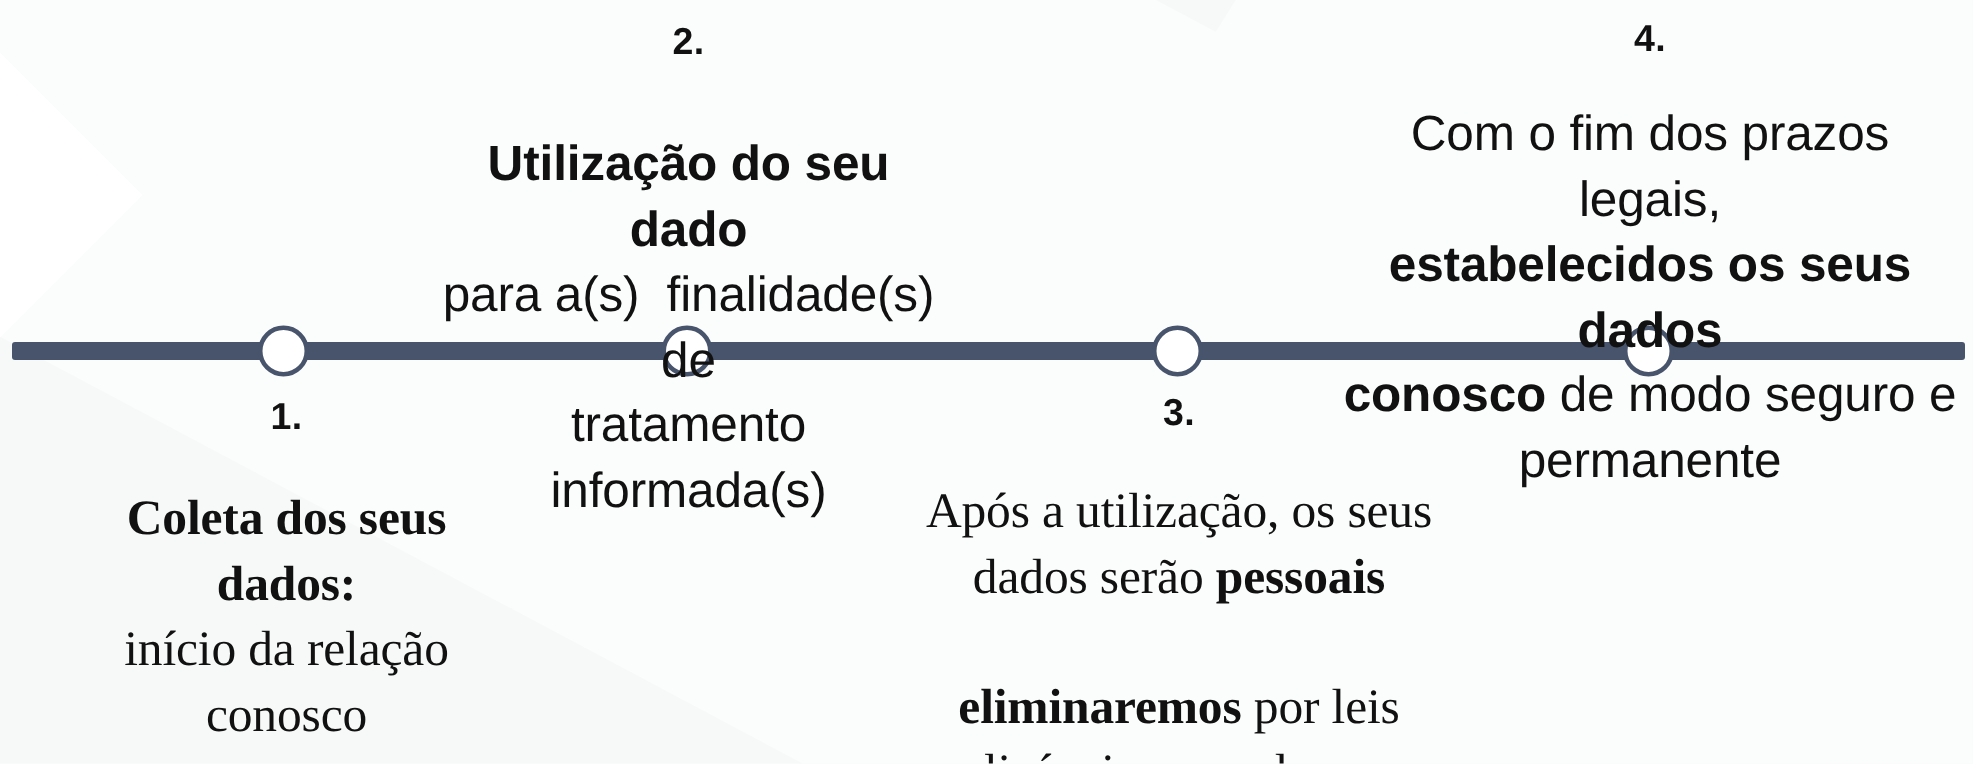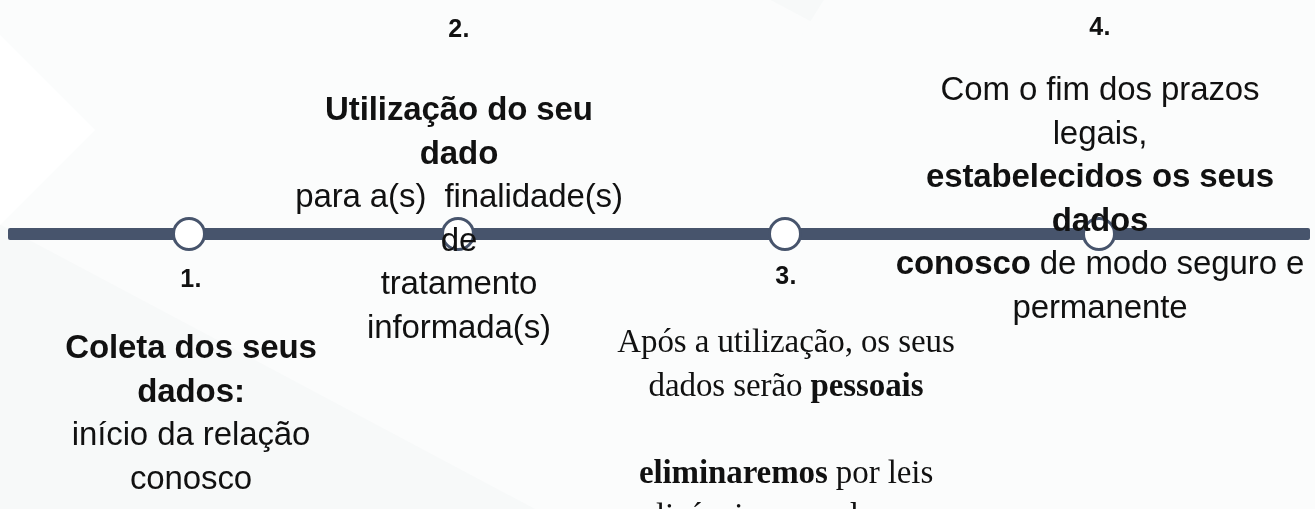--- a/index.html
+++ b/index.html
@@ -94,21 +94,21 @@
     font-size: 33px;
     color: #111111;
     letter-spacing: -0.1px;
   }
   .step-body b {
     font-weight: bold;
   }
 
   
   #step1 { left: 58px;  top: 262px; width: 266px; }
-  #step1 .step-body { margin-top: 30px; }
+  #step1 .step-body { margin-top: 30px; font-family: Liberation Serif, serif; }
 
   #step2 { left: 292px; top: 12px;  width: 334px; }
   #step2 .step-body { margin-top: 42px; }
 
   #step3 { left: 596px; top: 259px; width: 380px; }
   #step3 .step-body { margin-top: 28px; font-family: Liberation Serif, serif; }
 
   #step4 { left: 890px; top: 10px;  width: 420px; }
   #step4 .step-body { margin-top: 24px; }
 </style>

